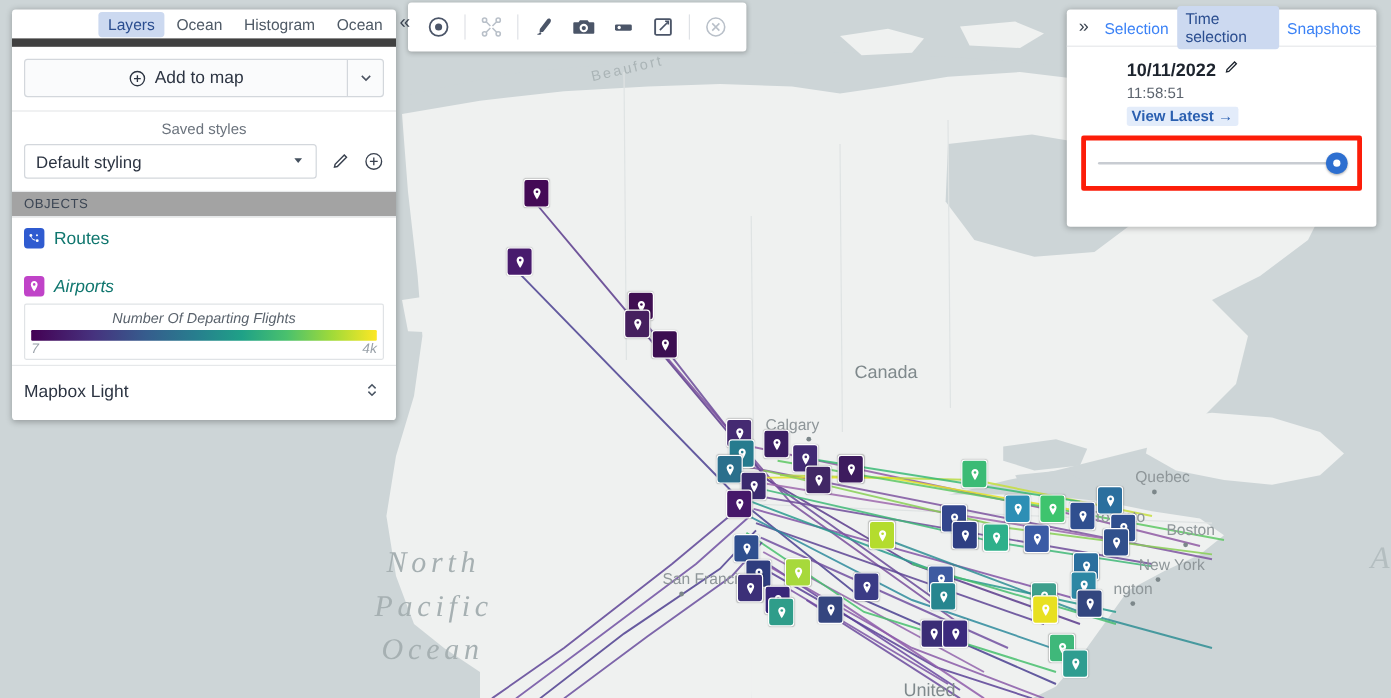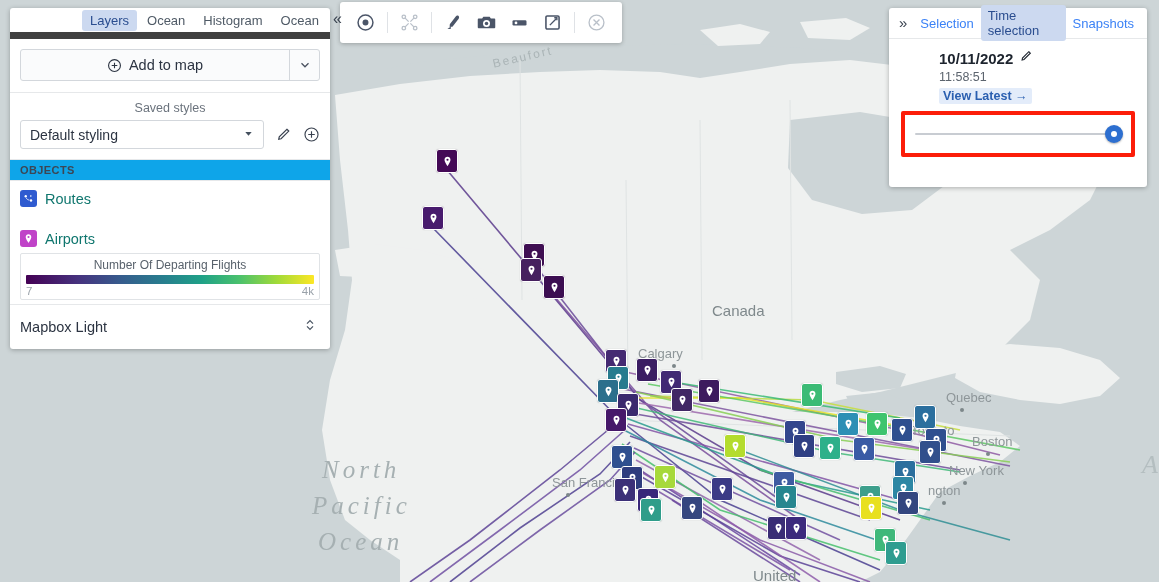--- a/index.html
+++ b/index.html
@@ -85,22 +85,22 @@
   .select-box {
     flex: 1; height: 29px; border: 1px solid #d3d7dc; border-radius: 3px;
     background: #fff; display: flex; align-items: center;
     padding: 0 9px; font-size: 14px; color: #2c3442; cursor: pointer;
   }
   .select-box .caret { margin-left: auto; font-size: 9px; color: #44505e; }
   .icon-btn { cursor: pointer; display: flex; align-items: center; }
   .icon-btn svg { display: block; }
 
   .objects-hdr {
-    background: #0ea5e9; border-bottom: 1px solid #e6e8ea;
-    font-size: 11px; font-weight: bold; letter-spacing: .4px;
+    background: #a3a3a3; border-bottom: 1px solid #e6e8ea;
+    font-size: 11px; font-weight: normal; letter-spacing: .4px;
     color: #3c4654; padding: 4px 10px;
   }
   .layer-block { padding: 9px 10px 4px 10px; }
   .layer-title { display: flex; align-items: center; gap: 8px; margin-bottom: 6px; }
   .layer-badge {
     width: 17px; height: 17px; border-radius: 3px;
     display: flex; align-items: center; justify-content: center;
   }
   .layer-badge svg { width: 11px; height: 11px; display: block; }
   .layer-name { font-size: 14.5px; color: #0f766e; }
@@ -684,21 +684,21 @@
             <circle cx="6" cy="7" r="2.6"></circle>
               <circle cx="17.5" cy="16.5" r="2.6"></circle>
             <path d="M7 10.5c1 3 3.5 4.5 7 5" stroke="#ffffff" stroke-width="1.8" fill="none"></path>
             <circle cx="17" cy="6.5" r="1.8"></circle>
           </svg>
         </span>
         <span class="layer-name">Routes</span>
       </div>
     </div>
 
-    <div class="layer-block" style="padding-top:13px;">
+    <div class="layer-block" style="padding-top:13px;font-style:italic;">
       <div class="layer-title">
         <span class="layer-badge" style="background:#c043c8;">
           <svg viewBox="0 0 24 24" fill="#ffffff">
             <path d="M12 2.6c-3.4 0-6.1 2.7-6.1 6.1 0 4.6 6.1 12.7 6.1 12.7s6.1-8.1 6.1-12.7c0-3.4-2.7-6.1-6.1-6.1z"></path>
             <circle cx="12" cy="8.7" r="2.3" fill="#c043c8"></circle>
           </svg>
         </span>
         <span class="layer-name">Airports</span>
       </div>
       <div class="legend-box">

